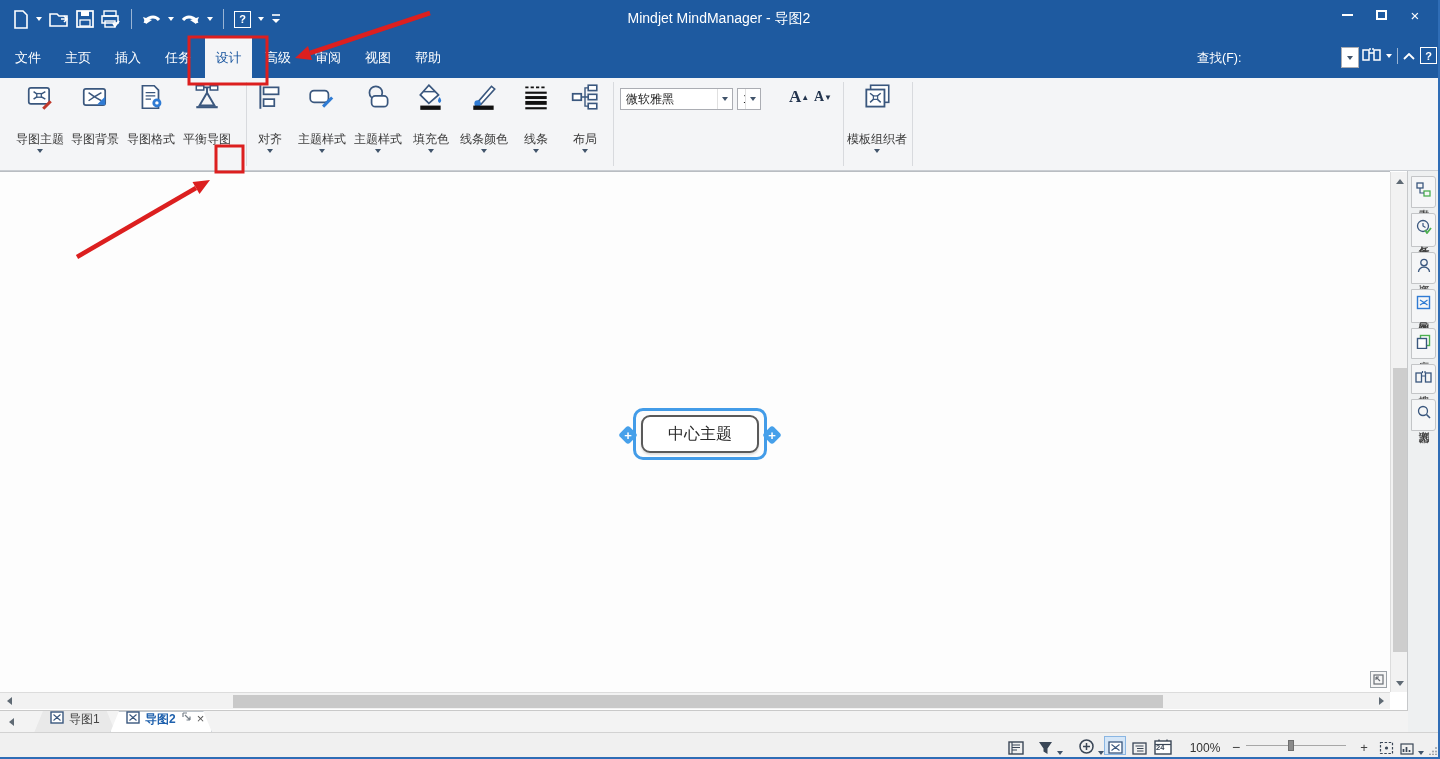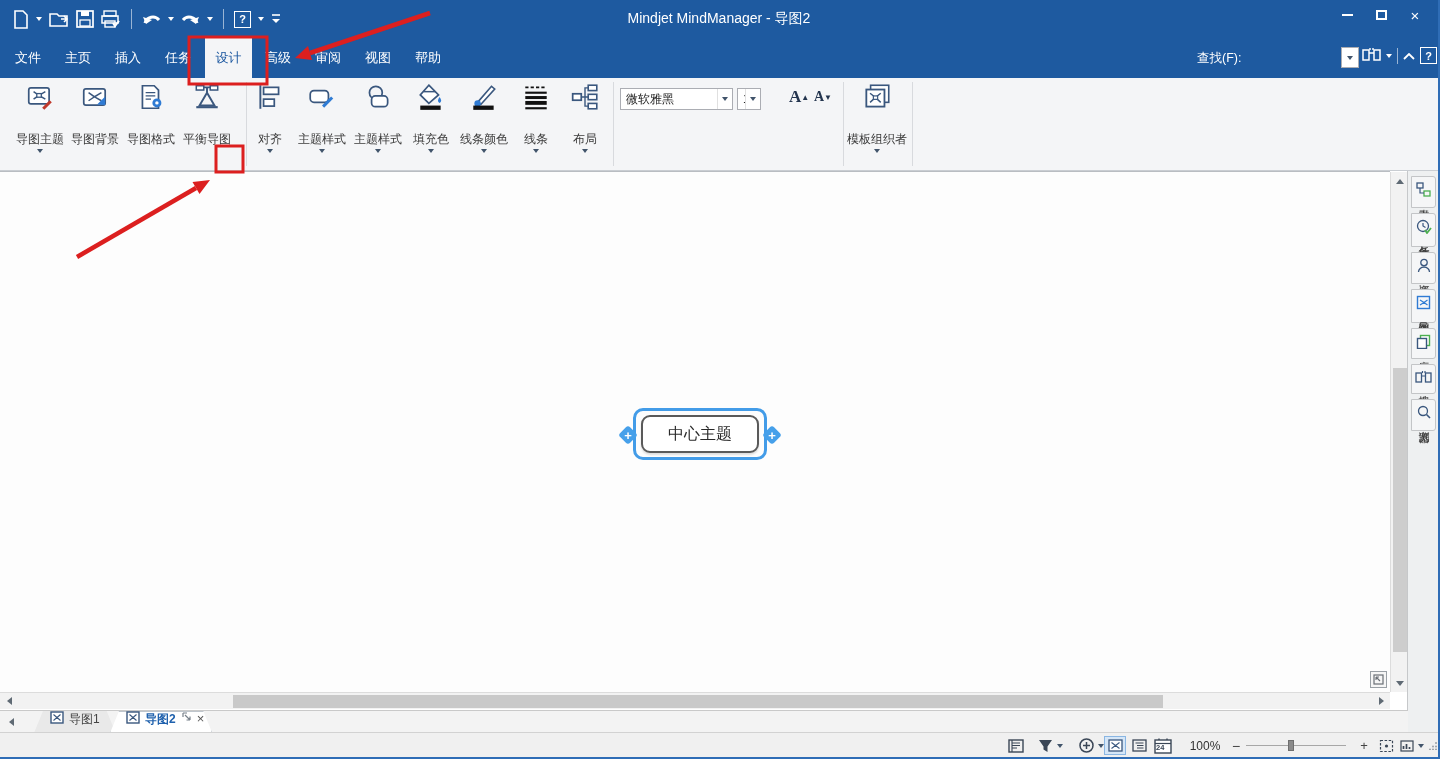--- a/index.html
+++ b/index.html
@@ -72,21 +72,21 @@
   .stab { position:relative; margin:0 2px 5px 3px; background:#f5f6f7; border:1px solid #c3c5c7; border-radius:0 3px 3px 0;
           display:flex; flex-direction:column; align-items:center; padding:5px 1px; gap:3px; }
   .stab .vtext { writing-mode:vertical-rl; text-orientation:upright; font-size:11px; color:#3c3c3c; letter-spacing:1px; }
   
   .tabbar { position:absolute; top:710px; left:0; width:1408px; height:22px; background:#f3f3f3; border-top:1px solid #c9c9c9; }
   .dtab { position:absolute; top:0; height:22px; display:flex; align-items:flex-start; gap:5px; padding:0 16px;
           font-size:12px; color:#444; clip-path:polygon(9px 0, calc(100% - 9px) 0, 100% 100%, 0 100%); background:#e9e9e9; }
   .dtab.active { background:#ffffff; color:#1f61ad; box-shadow:inset 0 0 0 1px #bfc6cd; }
   
   .statusbar { position:absolute; top:732px; left:0; right:0; height:25px; background:#f0f0f0; border-top:1px solid #d2d2d2; }
-  .sbi { position:absolute; top:3px; height:19px; display:flex; align-items:center; justify-content:center; }
+  .sbi { position:absolute; top:3px; height:19px; display:flex; align-items:flex-end; justify-content:center; }
   .sbi.sel { background:#d5e6f7; border:1px solid #8ab6e3; }
   .zoomtext { font-size:12px; color:#333; }
   .bluestrip { position:absolute; left:0; right:0; bottom:0; height:2px; background:#2f6db6; }
   
   .annot { position:absolute; inset:0; pointer-events:none; z-index:60; }
   .watermark { position:absolute; right:2px; top:700px; width:172px; height:59px; z-index:70; pointer-events:none; }
   .wm-text { position:absolute; left:56px; top:8px; font-size:24px; font-weight:bold; letter-spacing:3px;
              color:rgba(255,255,255,.96); text-shadow:0 0 2px rgba(110,110,110,.8), 0 1px 1px rgba(90,90,90,.6);
              white-space:nowrap; }
   .wm-sub { position:absolute; left:64px; top:40px; font-size:7px; letter-spacing:3px; color:rgba(255,255,255,.7);

